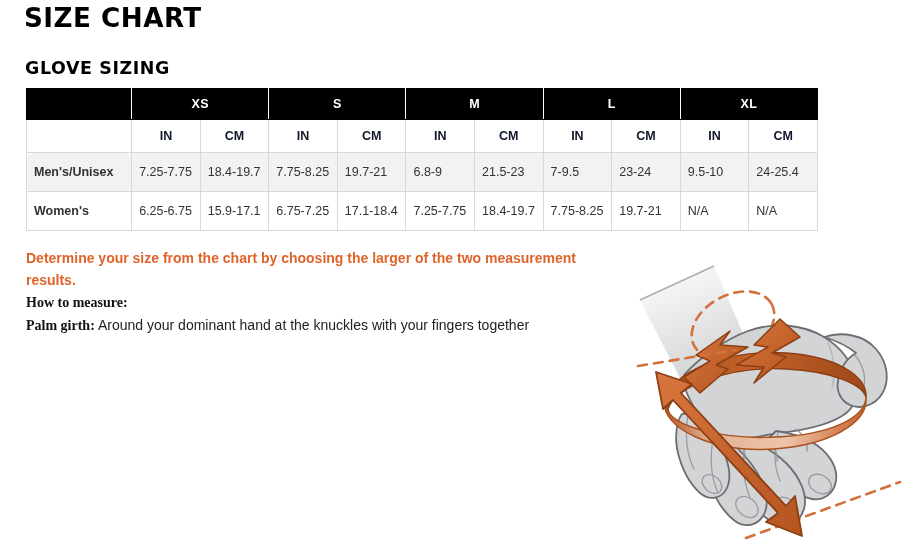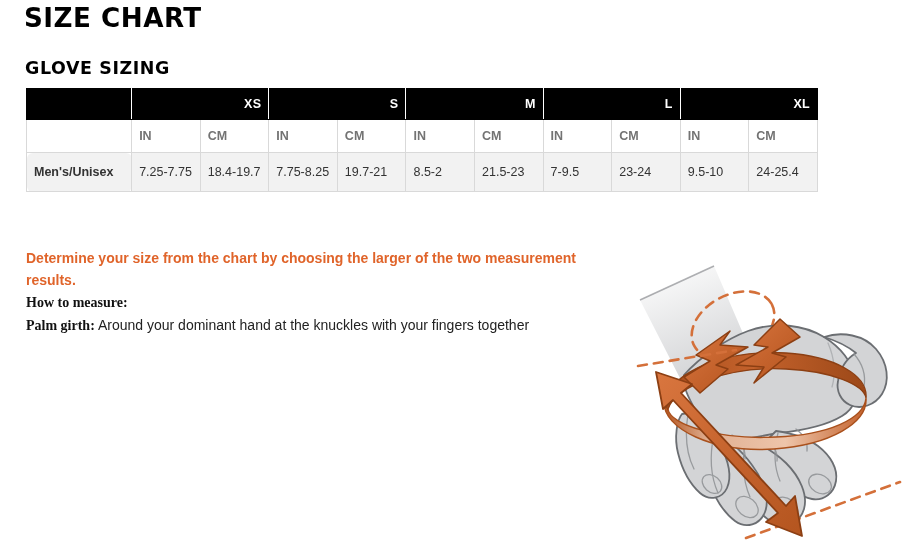--- a/index.html
+++ b/index.html
@@ -62,38 +62,39 @@
     white-space: nowrap;
   }
   
   .size-table tr.group-head th {
     background: #000000;
     color: #ffffff;
     border-color: #000000;
     border-left: 1px solid #ffffff;
     border-right: 1px solid #ffffff;
     height: 30px;
-    text-align: right;
+    text-align: center;
     font-weight: bold;
     font-size: 12.5px;
     letter-spacing: 0.3px;
   }
   .size-table tr.group-head th.blank-head {
     border-left: 1px solid #000000;
   }
   .size-table tr.group-head th.last-head {
     border-right: 1px solid #000000;
   }
   
   .size-table tr.unit-head td {
     height: 32px;
     font-weight: bold;
     font-size: 12.5px;
     background: #ffffff;
-    color: #737373;
+    color: #0f172a;
+    text-align: center;
   }
   
   .size-table tr.data-row td {
     height: 38px;
     color: #333333;
   }
   .size-table tr.data-row.shaded td {
     background: #f2f2f2;
   }
   .size-table td.row-label {
@@ -179,26 +180,39 @@
       <td>CM</td>
     </tr>
   </thead>
   <tbody>
     <tr class="data-row shaded">
       <td class="row-label">Men's/Unisex</td>
       <td>7.25-7.75</td>
       <td>18.4-19.7</td>
       <td>7.75-8.25</td>
       <td>19.7-21</td>
-      <td>8.5-2</td>
+      <td>6.8-9</td>
       <td>21.5-23</td>
       <td>7-9.5</td>
       <td>23-24</td>
       <td>9.5-10</td>
       <td>24-25.4</td>
+    </tr>
+    <tr class="data-row">
+      <td class="row-label">Women's</td>
+      <td>6.25-6.75</td>
+      <td>15.9-17.1</td>
+      <td>6.75-7.25</td>
+      <td>17.1-18.4</td>
+      <td>7.25-7.75</td>
+      <td>18.4-19.7</td>
+      <td>7.75-8.25</td>
+      <td>19.7-21</td>
+      <td>N/A</td>
+      <td>N/A</td>
     </tr>
   </tbody>
 </table>
 
 <div class="notes">
   <div class="note-line highlight">Determine your size from the chart by choosing the larger of the two measurement results.</div>
   <div class="note-line">
     <span class="lead">How to measure:</span>
   </div>
   <div class="note-line">

